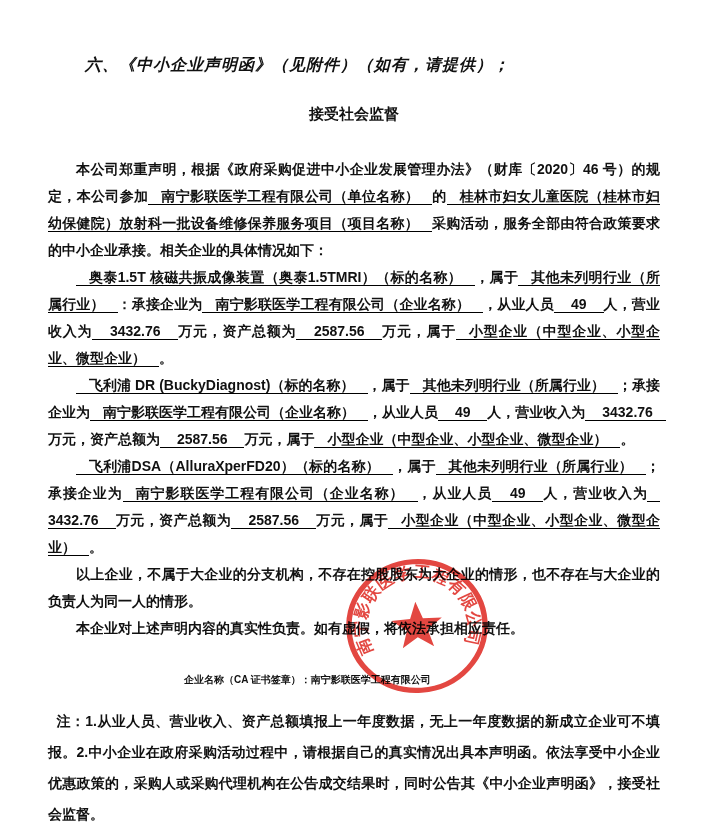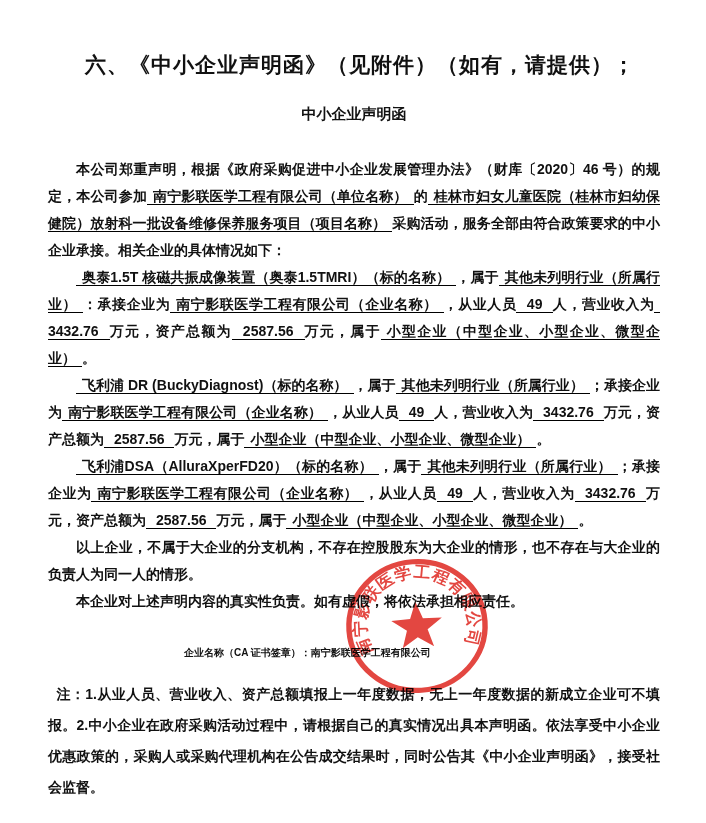--- a/index.html
+++ b/index.html
@@ -6,33 +6,33 @@
   body {
     width:706px; height:823px;
     background:#ffffff;
     font-family:"Liberation Sans", sans-serif;
     color:#111111;
   }
   .page { position:relative; width:706px; height:823px; overflow:hidden; background:#fff; }
   .content { position:absolute; left:48px; top:0; width:612px; }
 
   .heading {
-    font-size:21px; font-weight:700; letter-spacing:1px;
-    margin:55px 0 0 37px; line-height:20px;
+    font-size:16px; font-weight:700; letter-spacing:1px;
+    margin:55px 0 0 37px; line-height:20px;font-style:italic;
   }
   .subtitle {
     font-size:15px; font-weight:700; text-align:center;
     margin:30px 0 0 0; line-height:18px;
   }
   .bodytext {
     margin-top:33px; font-size:14px; line-height:27px;
     font-weight:600; text-align:justify;
   }
   .bodytext p { margin:0; text-indent:2em; }
-  .u { border-bottom:1.4px solid #000; padding:0 6px; }
+  .u { border-bottom:1.4px solid #000; padding:0 13px; }
 
   .sig { margin:24px 0 0 136px; font-size:10px; line-height:28px; font-weight:600; }
   .sig div { white-space:nowrap; }
 
   .notes {
     margin:12px 0 0 0; font-size:14px; line-height:31px;
     font-weight:600; text-align:justify; text-indent:0.6em;
   }
 
   .stamp {
@@ -44,21 +44,21 @@
   .stamp text { font-family:"Liberation Sans", sans-serif; }
 </style>
 </head>
 <body>
 
 <div class="page">
   <div class="content">
 
     <div class="heading">六、《中小企业声明函》（见附件）（如有，请提供）；</div>
 
-    <div class="subtitle">中小企业声明函</div>
+    <div class="subtitle">接受社会监督</div>
 
     <div class="bodytext">
       <p><span>本公司郑重声明，根据《政府采购促进中小企业发展管理办法》（财库〔2020〕46 号）的规定，本公司参加</span><span class="u">南宁影联医学工程有限公司（单位名称）</span><span>的</span><span class="u">桂林市妇女儿童医院（桂林市妇幼保健院）放射科一批设备维修保养服务项目（项目名称）</span><span>采购活动，服务全部由符合政策要求的中小企业承接。相关企业的具体情况如下：</span></p>
       <p><span class="u">奥泰1.5T 核磁共振成像装置（奥泰1.5TMRI）（标的名称）</span><span>，属于</span><span class="u">其他未列明行业（所属行业）</span><span>：承接企业为</span><span class="u">南宁影联医学工程有限公司（企业名称）</span><span>，从业人员</span><span class="u"> 49 </span><span>人，营业收入为</span><span class="u"> 3432.76 </span><span>万元，资产总额为</span><span class="u"> 2587.56 </span><span>万元，属于</span><span class="u">小型企业（中型企业、小型企业、微型企业）</span><span>。</span></p>
       <p><span class="u">飞利浦 DR (BuckyDiagnost)（标的名称）</span><span>，属于</span><span class="u">其他未列明行业（所属行业）</span><span>；承接企业为</span><span class="u">南宁影联医学工程有限公司（企业名称）</span><span>，从业人员</span><span class="u"> 49 </span><span>人，营业收入为</span><span class="u"> 3432.76 </span><span>万元，资产总额为</span><span class="u"> 2587.56 </span><span>万元，属于</span><span class="u">小型企业（中型企业、小型企业、微型企业）</span><span>。</span></p>
       <p><span class="u">飞利浦DSA（AlluraXperFD20）（标的名称）</span><span>，属于</span><span class="u">其他未列明行业（所属行业）</span><span>；承接企业为</span><span class="u">南宁影联医学工程有限公司（企业名称）</span><span>，从业人员</span><span class="u"> 49 </span><span>人，营业收入为</span><span class="u"> 3432.76 </span><span>万元，资产总额为</span><span class="u"> 2587.56 </span><span>万元，属于</span><span class="u">小型企业（中型企业、小型企业、微型企业）</span><span>。</span></p>
       <p><span>以上企业，不属于大企业的分支机构，不存在控股股东为大企业的情形，也不存在与大企业的负责人为同一人的情形。</span></p>
       <p><span>本企业对上述声明内容的真实性负责。如有虚假，将依法承担相应责任。</span></p>
     </div>
 

